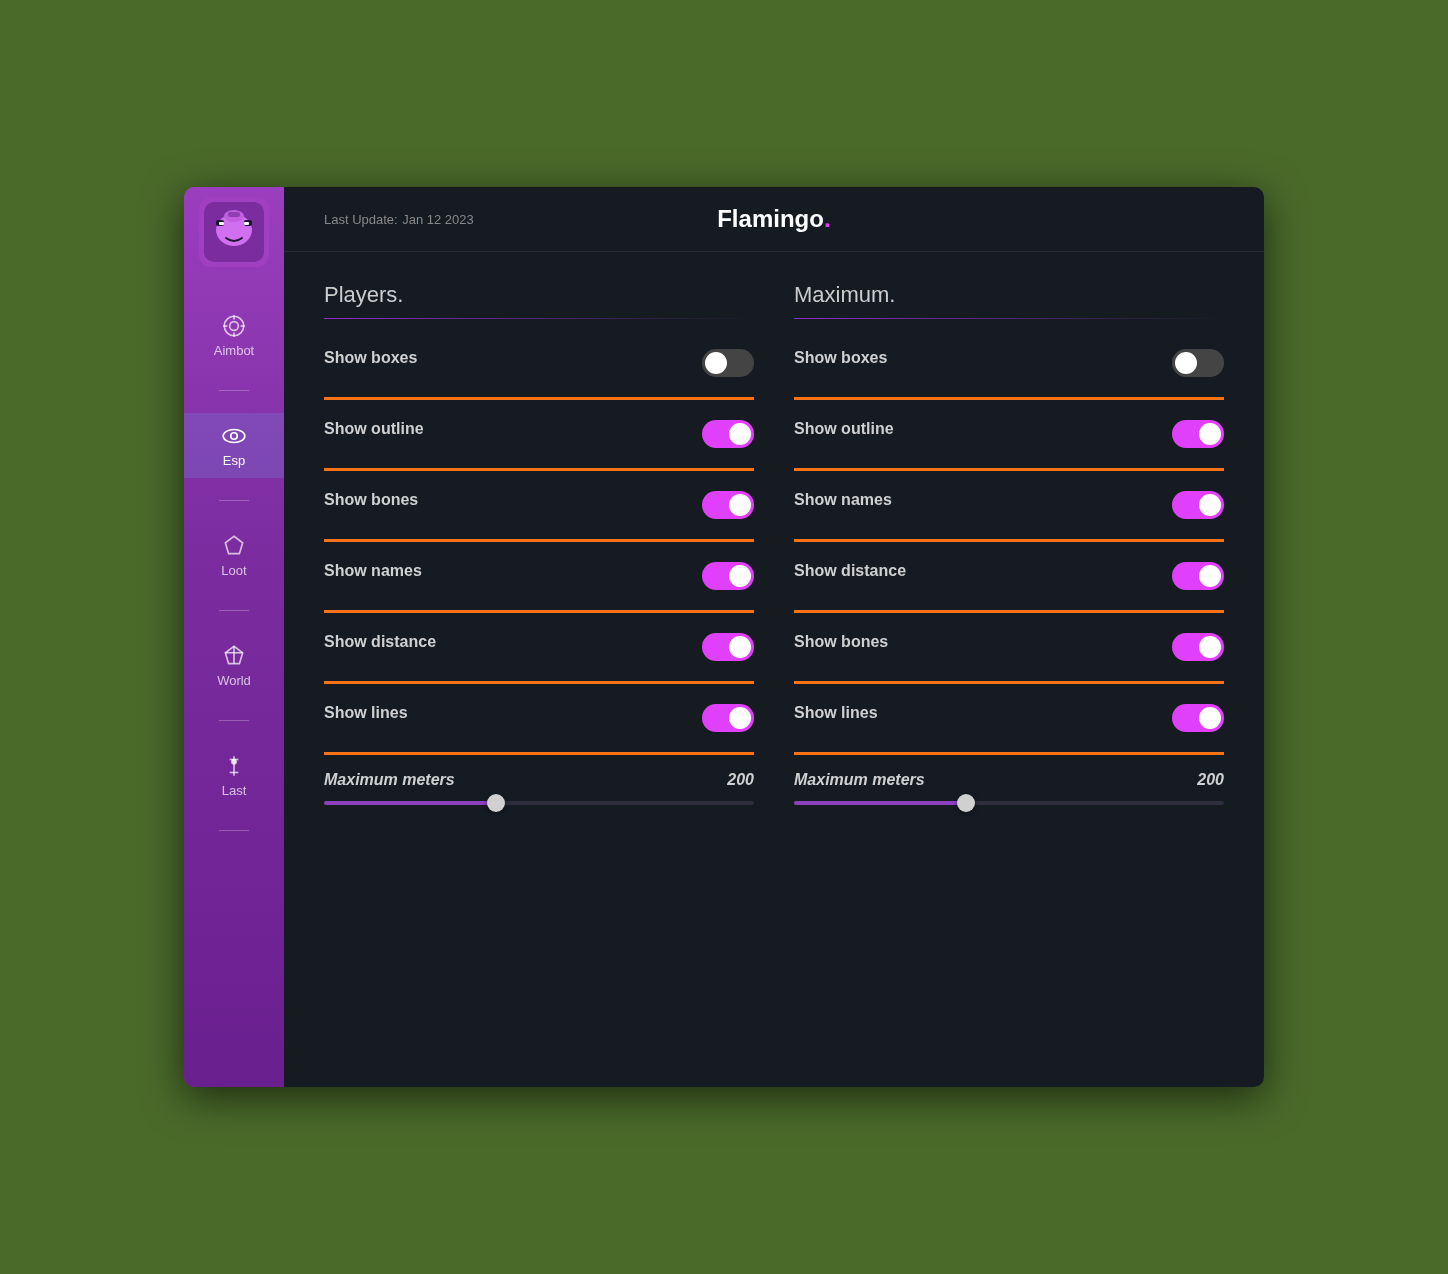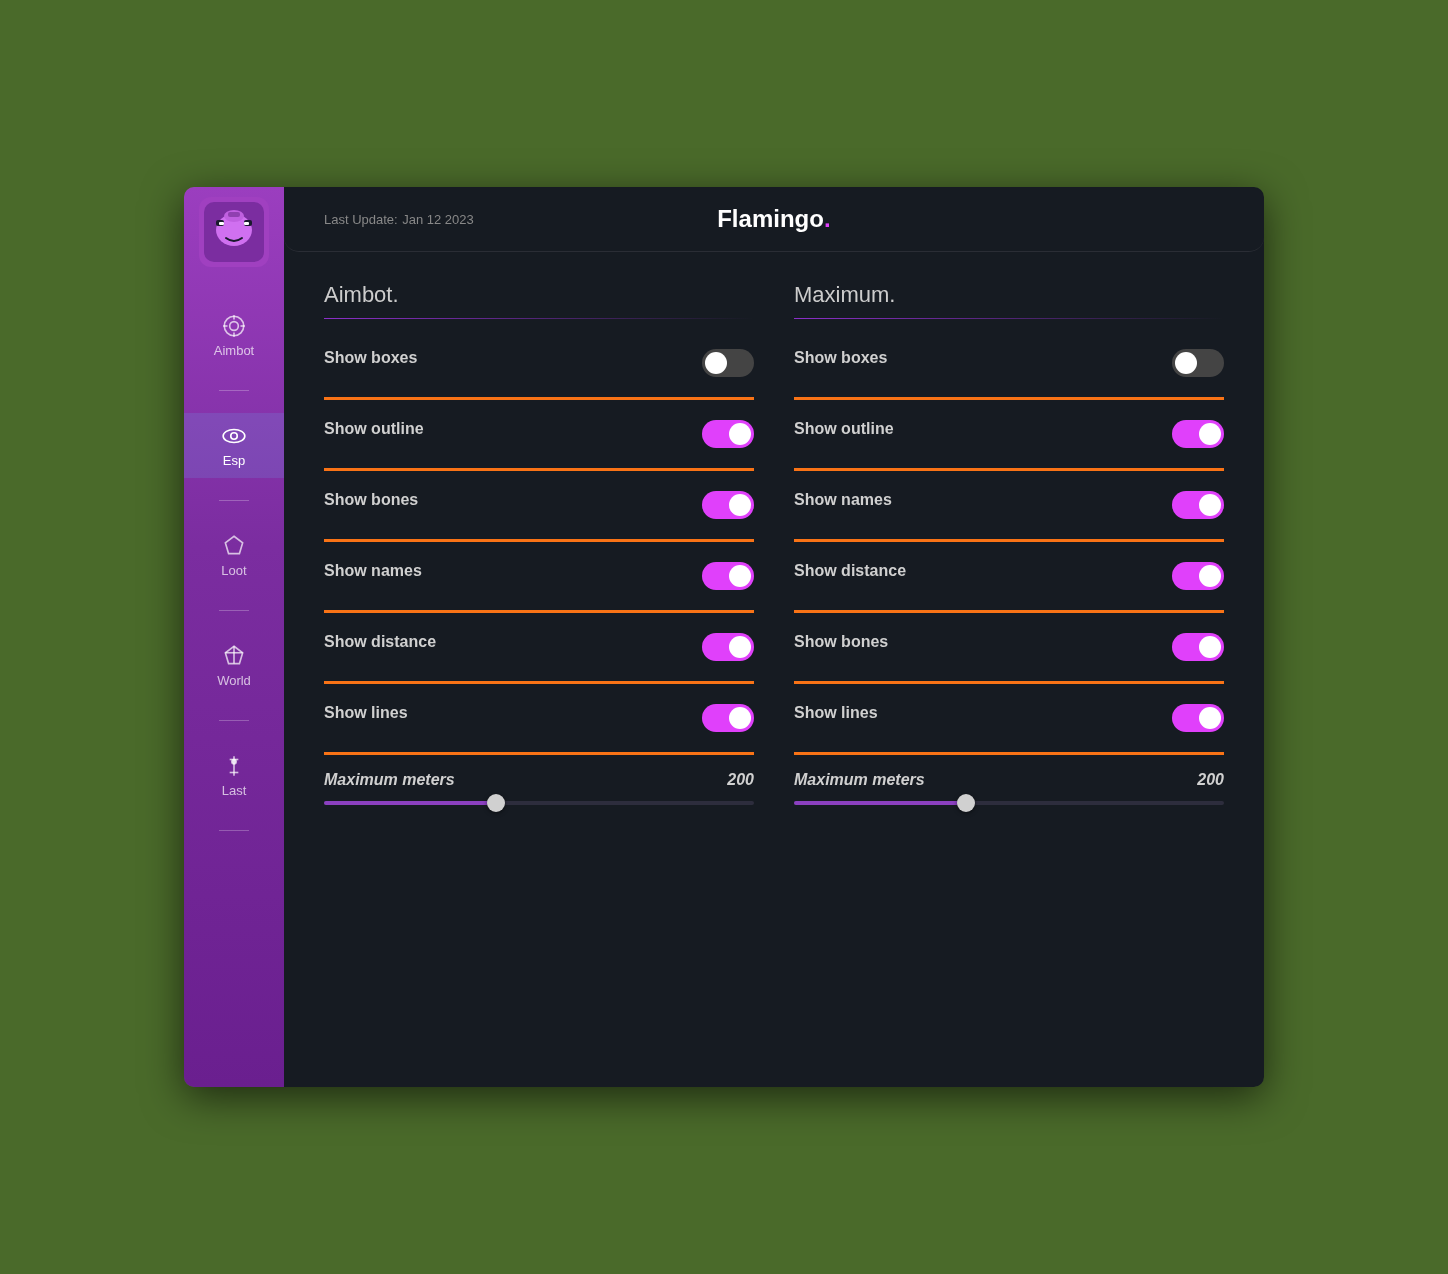--- a/index.html
+++ b/index.html
@@ -85,21 +85,20 @@
       display: flex;
       flex-direction: column;
     }
 
     .header {
       display: flex;
       align-items: center;
       justify-content: space-between;
       padding: 18px 40px;
       border-bottom: 1px solid #2a2d35;
-      border-radius: 15px;
     }
     .header-last-update {
       color: #888;
       font-size: 13px;
     }
     .brand {
       font-size: 24px;
       font-weight: 700;
       color: #fff;
     }
@@ -322,21 +321,21 @@
       </div>
       <div class="brand">
         <span>Flamingo</span><span class="brand-dot">.</span>
       </div>
       <div style="width:150px"></div>
     </div>
 
     <div class="panels">
 
       <div class="panel">
-        <div class="panel-title">Aimbot.</div>
+        <div class="panel-title">Players.</div>
         <div class="panel-divider"></div>
 
         <div class="setting-row">
           <span class="setting-label">Show boxes</span>
           <label class="toggle">
             <input type="checkbox" style="">
             <div class="toggle-track off">
               <div class="toggle-thumb"></div>
             </div>
           </label>

